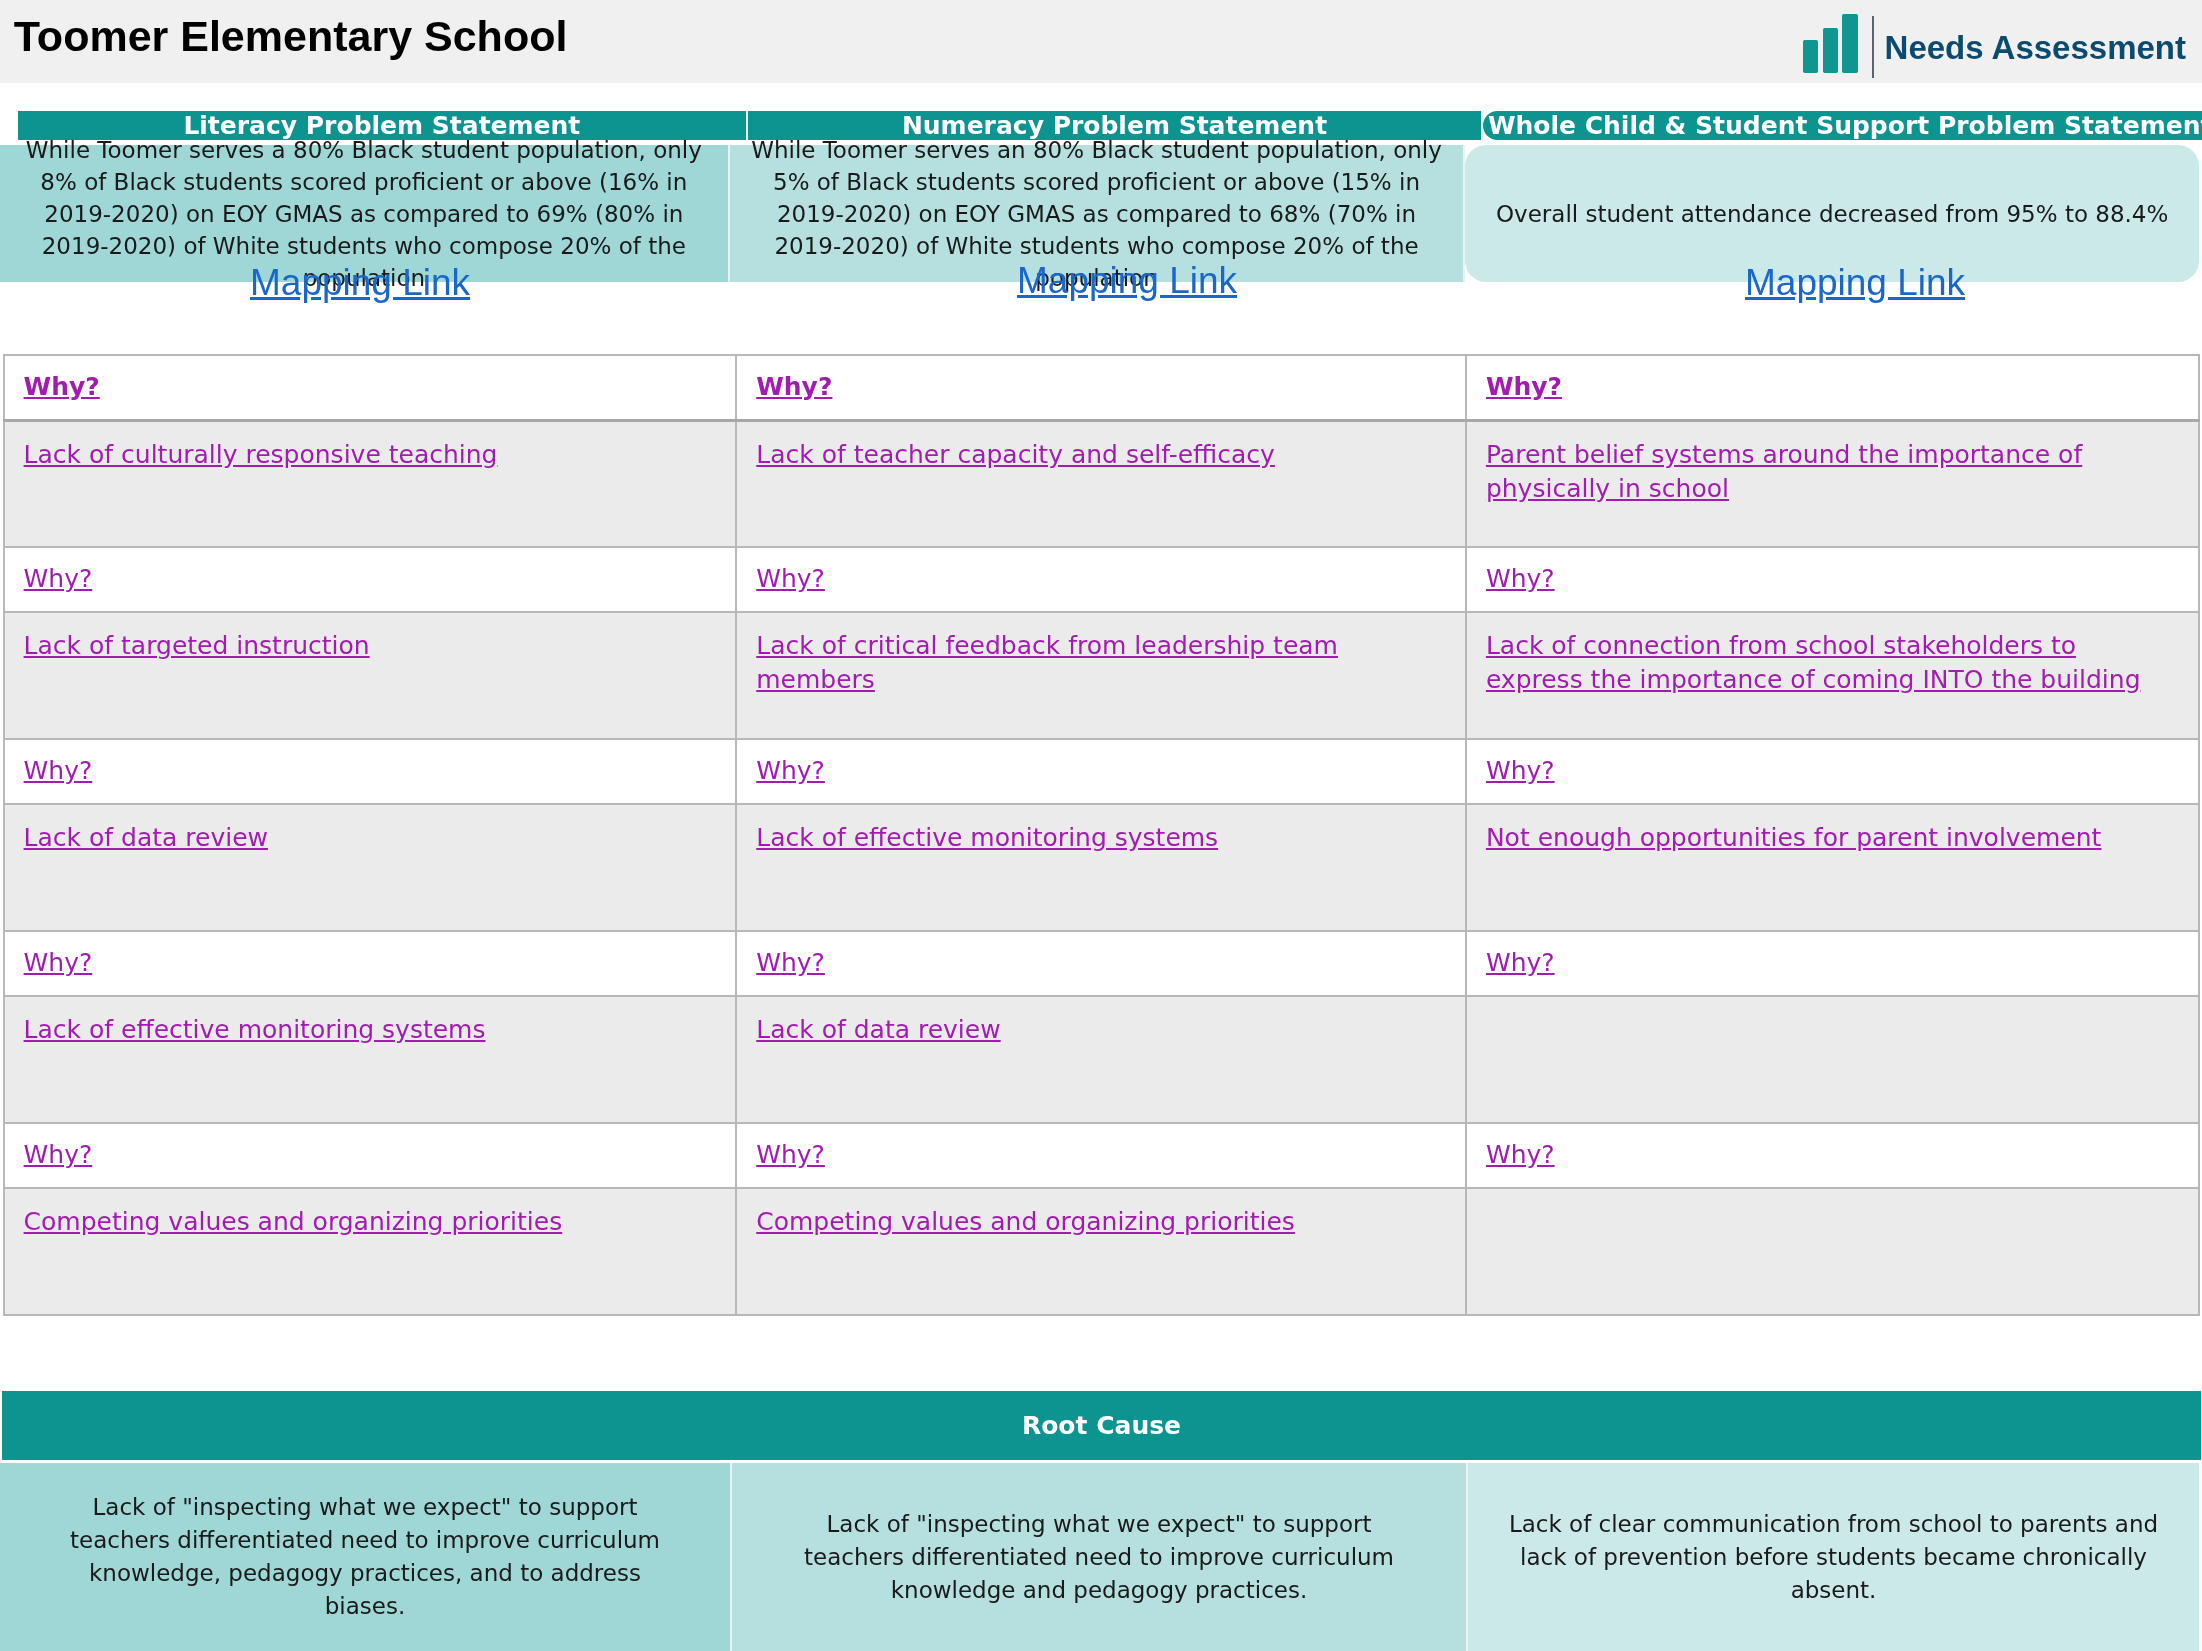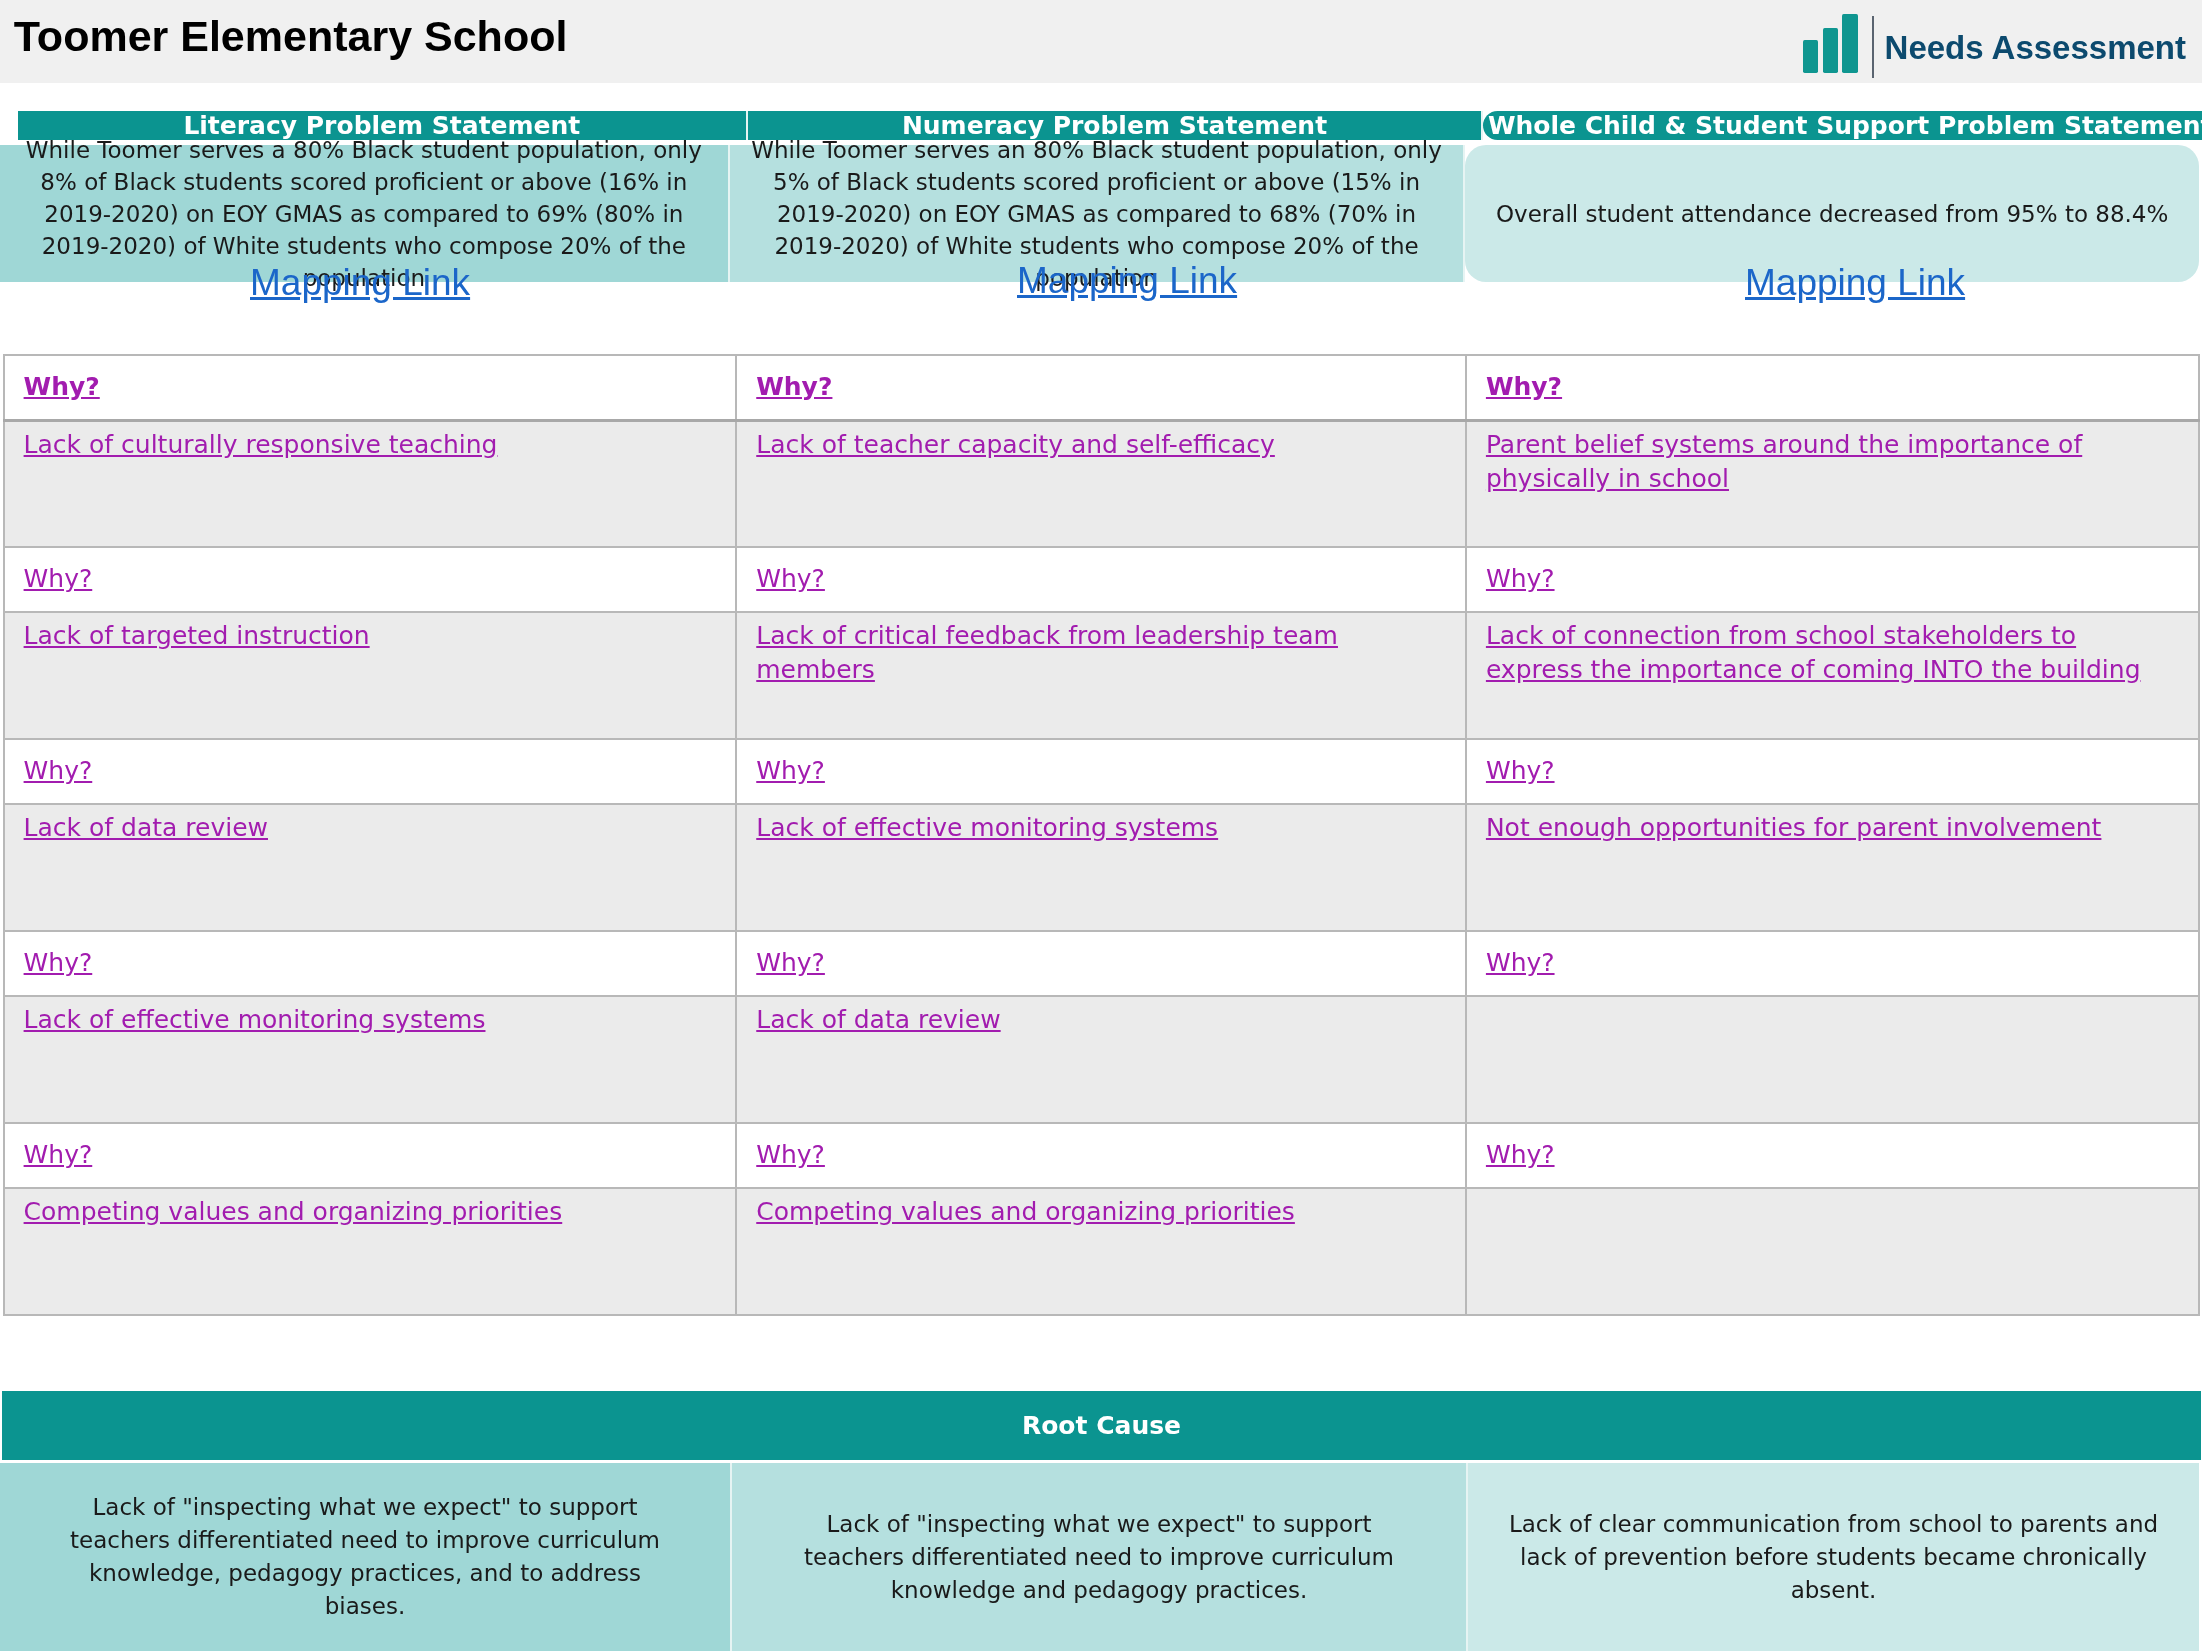--- a/index.html
+++ b/index.html
@@ -29,21 +29,21 @@
   .links { position: absolute; left: 0; top: 262px; width: 2199px; height: 52px; display: flex; }
   .mapping-link { font-family: "Liberation Sans", sans-serif; font-size: 37px; color: #1b66c9; text-decoration: underline; cursor: pointer; }
 
   .why-table { position: absolute; left: 2.6px; top: 354px; width: 2197px; border-collapse: collapse; }
   .why-table td { border: 2.6px solid #b8b8b8; vertical-align: top; font-size: 25px; padding: 8.6px 19px; color: #a21caf; text-decoration: underline; }
   .why-table td.col1 { width: 733px; }
   .why-table td.col2 { width: 730px; }
   .why-table td.col3 { width: 733px; }
   .why-table tr.why td { background: #ffffff; height: 65px; padding-top: 15.5px; }
   .why-table tr.why.first td { font-weight: bold; height: 65px; }
-  .why-table tr.ans td { background: #ebebeb; height: 127px; line-height: 34px; padding-top: 6px; }
+  .why-table tr.ans td { background: #ebebeb; height: 127px; line-height: 34px; padding-top: 16px; }
   .why-table tr.ans.first td { border-top: 3.4px solid #a8a8a8; }
 
   .rc-header { position: absolute; left: 2px; top: 1391px; width: 2199px; height: 69px; background: #0b9490; color: #fff; font-weight: bold; font-size: 25px; display: flex; align-items: center; justify-content: center; }
   .rc-bodies { position: absolute; left: 0; top: 1463px; width: 2199px; height: 188px; display: flex; }
   .rc-body { font-size: 23px; line-height: 33px; text-align: center; display: flex; align-items: center; justify-content: center; padding: 0 52px; border-right: 2.6px solid #e6f4f3; }
   .rc-body:last-child { border-right: none; }
   .rc-body.r1 { width: 732px; background: #9fd7d6; }
   .rc-body.r2 { width: 736px; background: #b5e0df; }
   .rc-body.r3 { width: 731px; background: #cbe9e8; padding: 0 21px; }
 </style>

